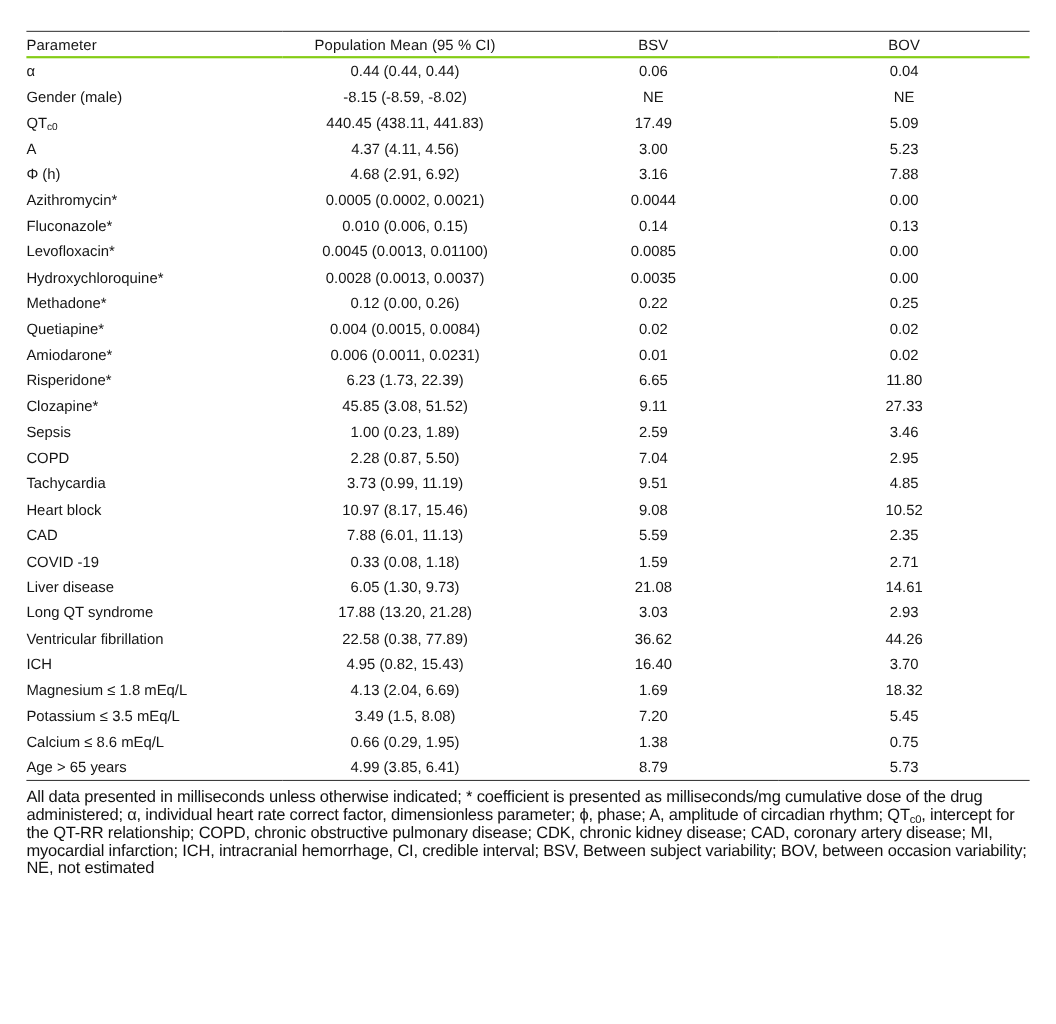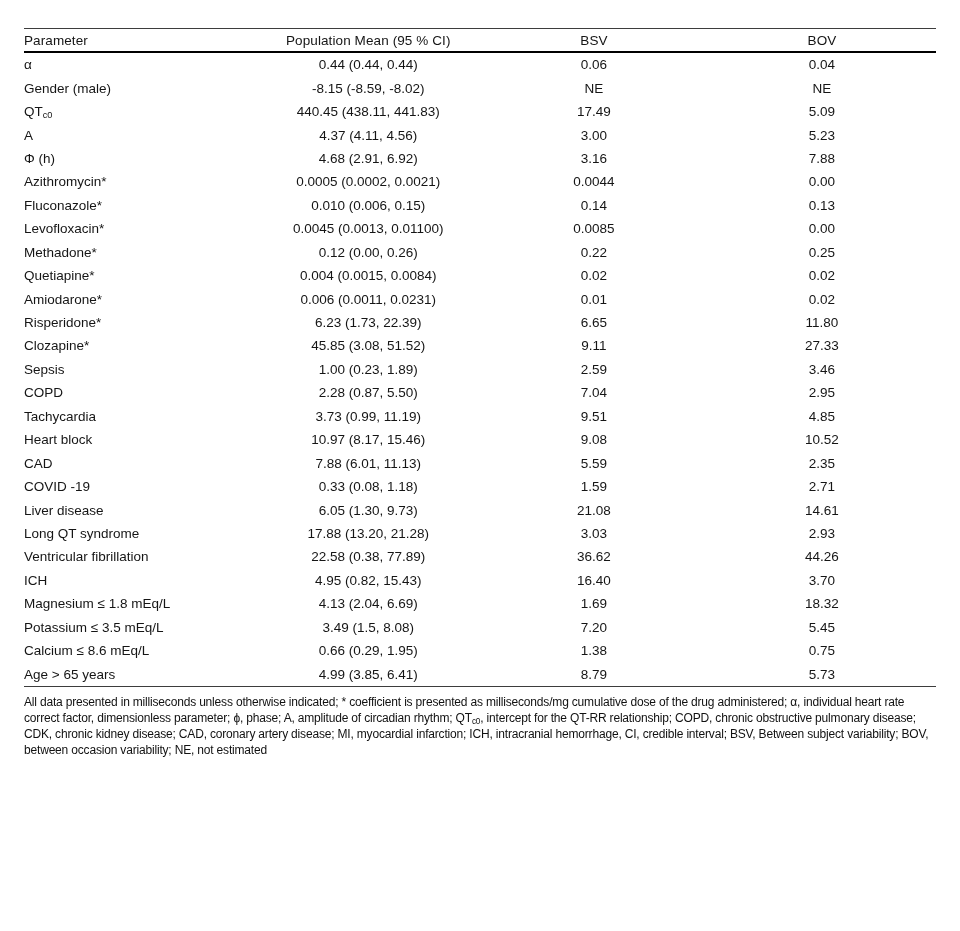--- a/index.html
+++ b/index.html
@@ -35,21 +35,21 @@
   table.param-table col.c-param { width: 25.5%; }
   table.param-table col.c-mean  { width: 24.5%; }
   table.param-table col.c-bsv   { width: 25%; }
   table.param-table col.c-bov   { width: 25%; }
   table.param-table thead th {
     font-weight: normal;
     height: 22px;
     padding: 0;
     text-align: center;
     vertical-align: middle;
-    border-bottom: 2px solid #000000;
+    border-bottom: 2px solid #84cc16;
     letter-spacing: 0.1px;
     margin-left: 31px;
   }
   table.param-table thead th.left { text-align: left; }
   table.param-table tbody td {
     height: 23.45px;
     padding: 0;
     text-align: center;
     vertical-align: middle;
     white-space: nowrap;
@@ -58,21 +58,21 @@
   sub {
     font-size: 68%;
     line-height: 0;
     vertical-align: baseline;
     position: relative;
     top: 0.25em;
     text-align: center;
   }
   .footnote {
     margin-top: 7px;
-    font-size: 12px;
+    font-size: 15px;
     line-height: 16.2px;
     letter-spacing: -0.18px;
     color: #111111;
     text-align: left;
   }
 </style>
 </head>
 <body>
 
 <div class="page">
@@ -135,20 +135,26 @@
             <td>0.14</td>
             <td>0.13</td>
           </tr>
           <tr>
             <td class="left">Levofloxacin*</td>
             <td>0.0045 (0.0013, 0.01100)</td>
             <td>0.0085</td>
             <td>0.00</td>
           </tr>
           <tr>
+            <td class="left">Hydroxychloroquine*</td>
+            <td>0.0028 (0.0013, 0.0037)</td>
+            <td>0.0035</td>
+            <td>0.00</td>
+          </tr>
+          <tr>
             <td class="left">Methadone*</td>
             <td>0.12 (0.00, 0.26)</td>
             <td>0.22</td>
             <td>0.25</td>
           </tr>
           <tr>
             <td class="left">Quetiapine*</td>
             <td>0.004 (0.0015, 0.0084)</td>
             <td>0.02</td>
             <td>0.02</td>

